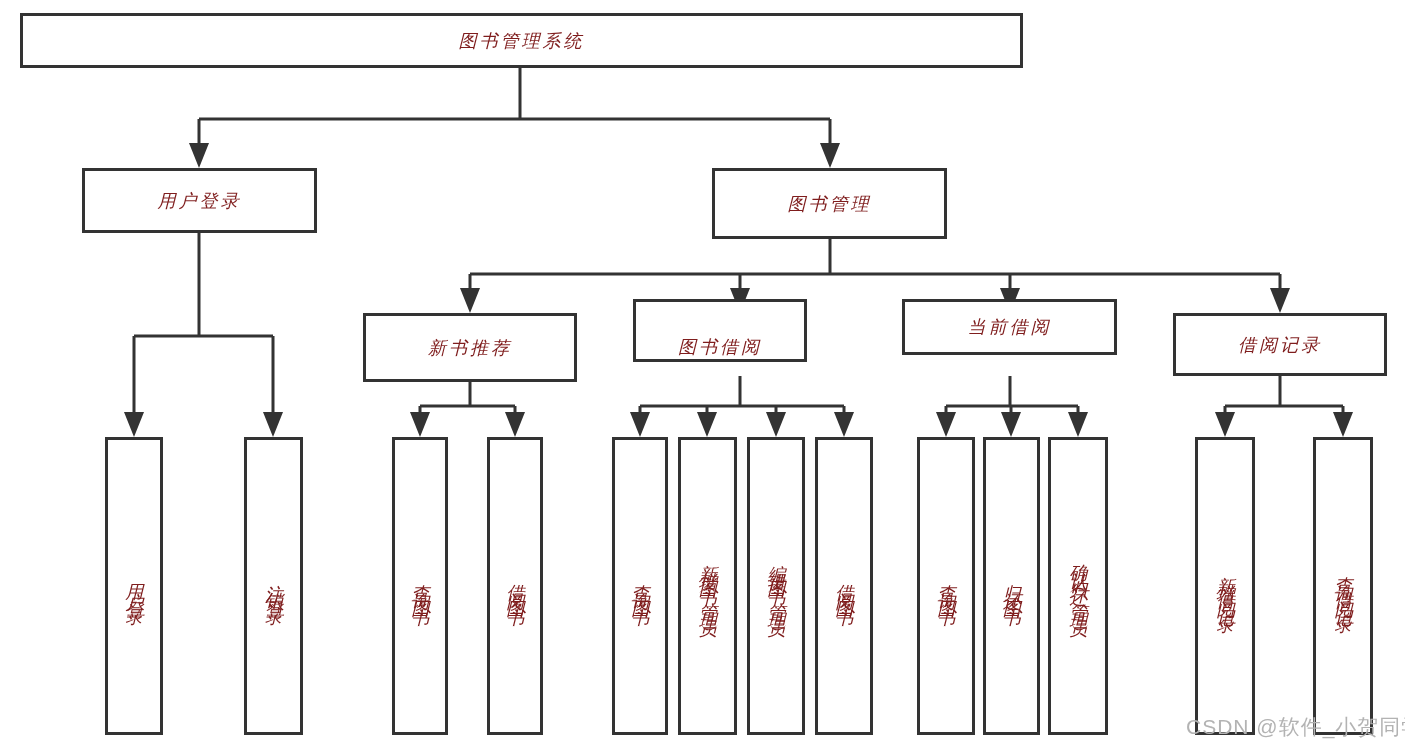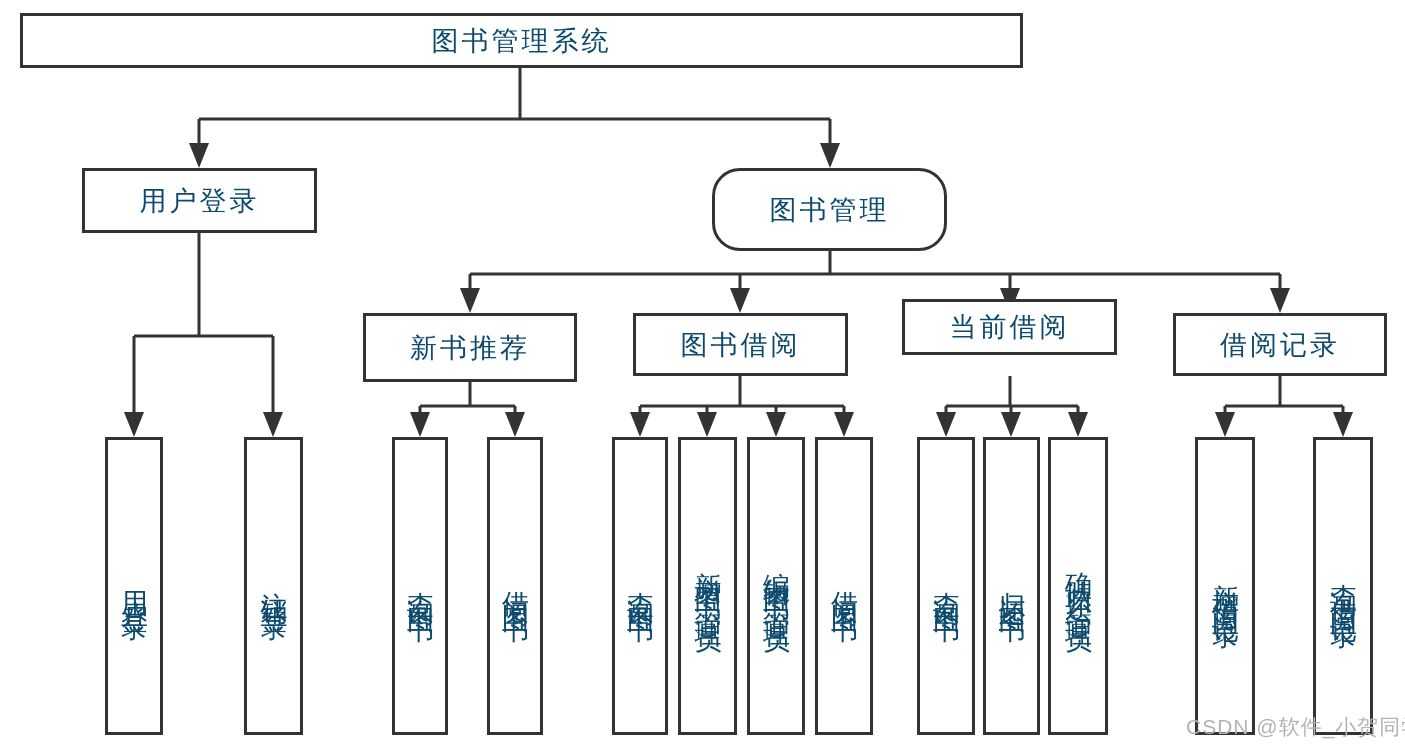--- a/index.html
+++ b/index.html
@@ -12,25 +12,26 @@
   }
   #connectors { position:absolute; left:0; top:0; width:1405px; height:747px; }
   .node {
     position:absolute;
     box-sizing:border-box;
     border:3px solid #333333;
     background:#ffffff;
     display:flex;
     align-items:center;
     justify-content:center;
-    color:#0c4a6e;
-    font-size:27px;
+    color:#7f1d1d;
+    font-size:18px;
     letter-spacing:3px;
     white-space:nowrap;
     z-index:2;
+    font-style:italic;
   }
   .vnode span {
     writing-mode:vertical-rl;
     text-orientation:mixed;
     letter-spacing:8px;
     line-height:1.15;
     white-space:nowrap;
   }
   .watermark {
     position:absolute;
@@ -80,28 +81,28 @@
     </g>
   </svg>
 
   <div class="node" style="left:20px; top:13px; width:1003px; height:55px;">
     <span>图书管理系统</span>
   </div>
 
   <div class="node" style="left:82px; top:168px; width:235px; height:65px;">
     <span>用户登录</span>
   </div>
-  <div class="node" style="left:712px; top:168px; width:235px; height:83px;border-radius:28px;">
+  <div class="node" style="left:712px; top:168px; width:235px; height:71px;">
     <span>图书管理</span>
   </div>
 
   <div class="node" style="left:363px; top:313px; width:214px; height:69px;">
     <span>新书推荐</span>
   </div>
-  <div class="node" style="left:633px; top:313px; width:215px; height:63px;">
+  <div class="node" style="left:633px; top:299px; width:174px; height:63px;align-items:flex-end;">
     <span>图书借阅</span>
   </div>
   <div class="node" style="left:902px; top:299px; width:215px; height:56px;">
     <span>当前借阅</span>
   </div>
   <div class="node" style="left:1173px; top:313px; width:214px; height:63px;">
     <span>借阅记录</span>
   </div>
 
   <div class="node vnode" style="left:105px; top:437px; width:58px; height:298px;">

